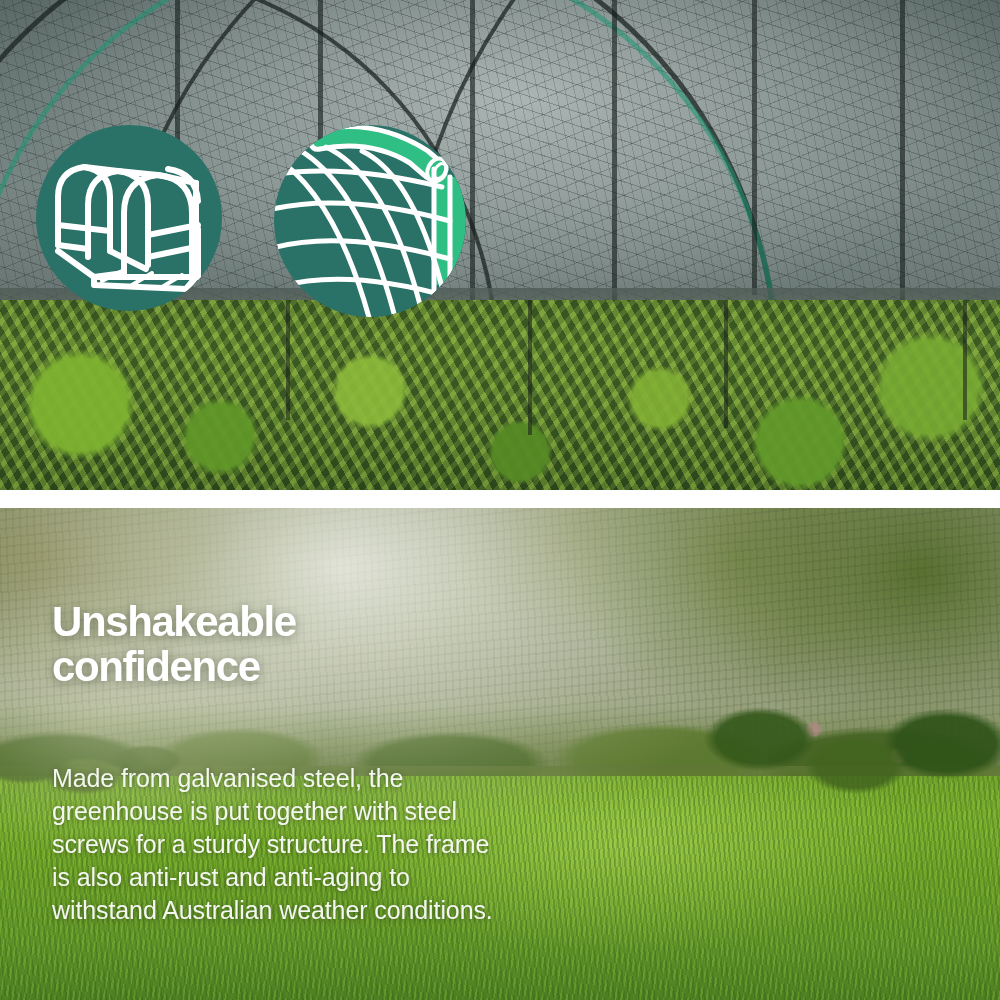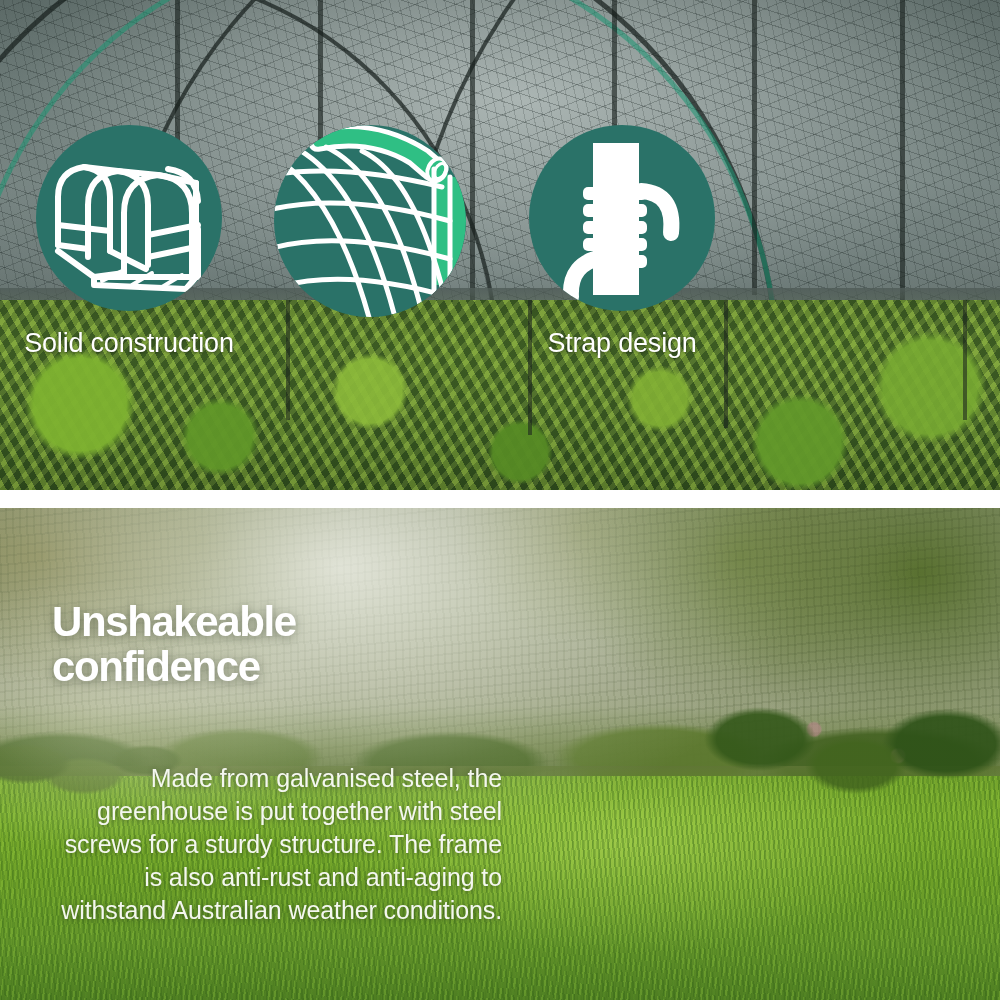--- a/index.html
+++ b/index.html
@@ -189,21 +189,20 @@
   }
   #headline .hl-line { display:block; }
   #body-copy {
     position:absolute; left:52px; top:762px; width:450px;
     color:#f4f7ef;
     font-size:25px;
     font-weight:400;
     line-height:33px;
     letter-spacing:-.1px;
     text-shadow:0 1px 5px rgba(40,50,30,.5);
-    text-align:right;
   }
 </style>
 </head>
 <body>
 
 <div id="stage">
 
   <div id="top-panel">
     <div class="ph-sky"></div>
     <div class="ph-mesh"></div>
@@ -257,21 +256,20 @@
               <path d="M58 152 L58 160 L150 164 L160 152"></path>
               <path d="M88 148 L58 152"></path>
               <path d="M74 126 L110 144"></path>
 
               <path d="M66 156 L86 146" stroke-width="4"></path>
               <path d="M96 160 L116 148" stroke-width="4"></path>
               <path d="M126 162 L146 150" stroke-width="4"></path>
             </g>
           </svg>
         </div>
-        <div class="feature-label">Solid construction</div>
       </div>
 
       <div class="feature f1">
         <div class="circle">
           <svg viewBox="0 0 192 192">
             <defs>
               <clipPath id="rclip">
                   <circle cx="96" cy="96" r="96"></circle>
                 </clipPath>
             </defs>
@@ -296,41 +294,20 @@
                 <path d="M-4 50 Q70 38 168 62"></path>
 
                 <path d="M160 44 L160 196"></path>
                 <path d="M176 52 L176 196"></path>
               </g>
             </g>
           </svg>
         </div>
       </div>
 
-      <div class="feature f2">
-        <div class="circle">
-          <svg viewBox="0 0 186 186">
-
-            <rect x="64" y="18" width="46" height="152" fill="#ffffff"></rect>
-
-            <g fill="#ffffff">
-              <rect x="54" y="62" width="64" height="13" rx="5"></rect>
-              <rect x="54" y="79" width="64" height="13" rx="5"></rect>
-              <rect x="54" y="96" width="64" height="13" rx="5"></rect>
-              <rect x="54" y="113" width="64" height="13" rx="5"></rect>
-              <rect x="54" y="130" width="64" height="13" rx="5"></rect>
-            </g>
-
-            <path d="M112 66 Q146 68 142 108" fill="none" stroke="#ffffff" stroke-width="16" stroke-linecap="round"></path>
-
-            <path d="M74 132 Q40 138 42 172" fill="none" stroke="#ffffff" stroke-width="16" stroke-linecap="round"></path>
-          </svg>
-        </div>
-        <div class="feature-label">Strap design</div>
-      </div>
 
 
     </div>
   </div>
 
   <div id="divider"></div>
 
   <div id="bottom-panel">
     <div class="bg-trees"></div>
     <div class="bg-trees-tex"></div>

